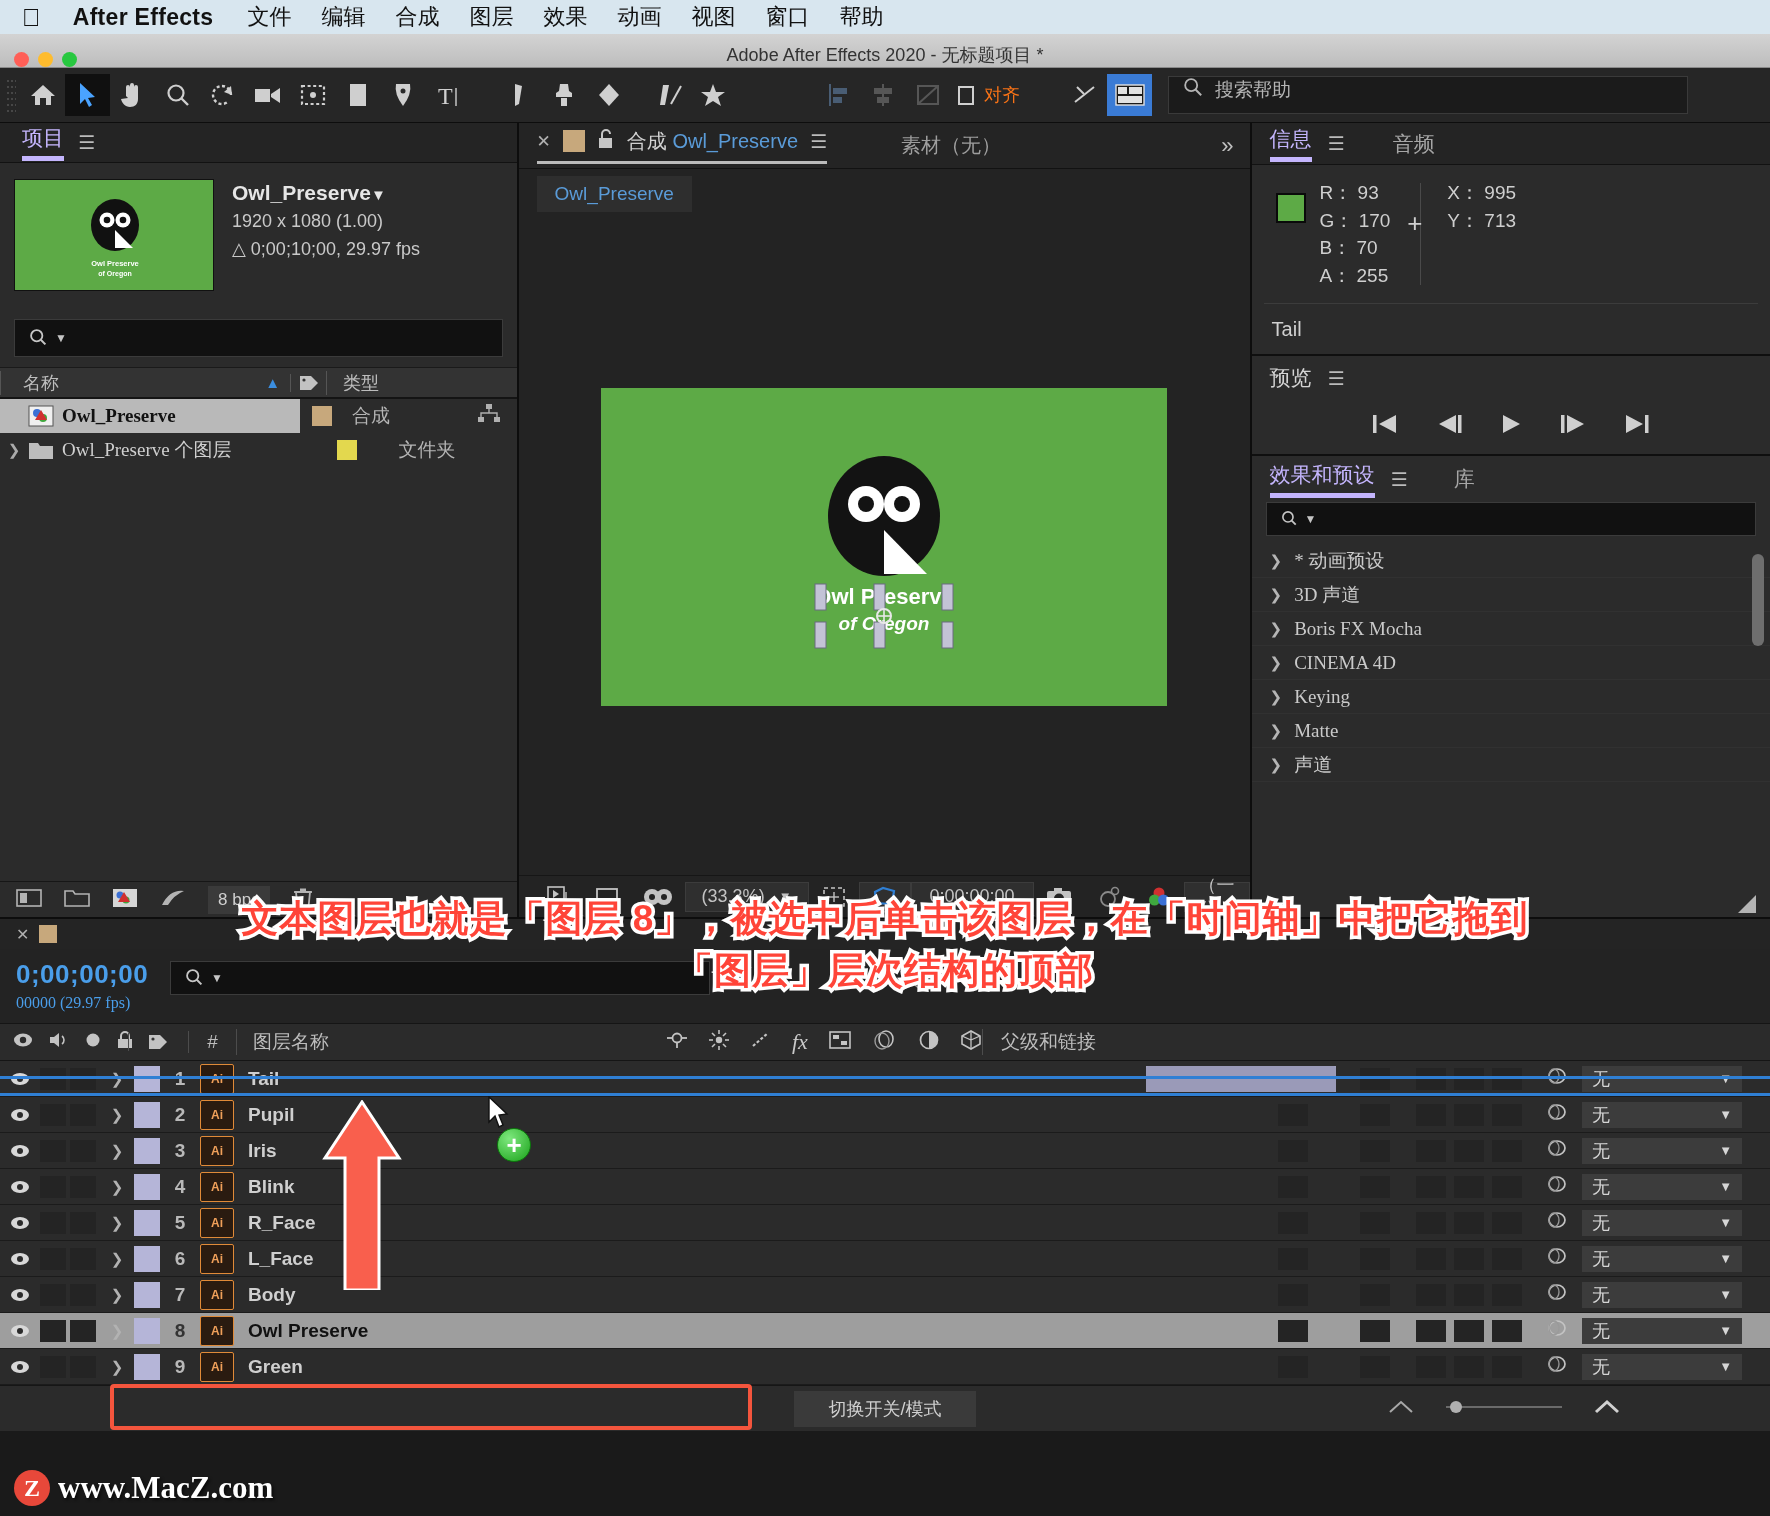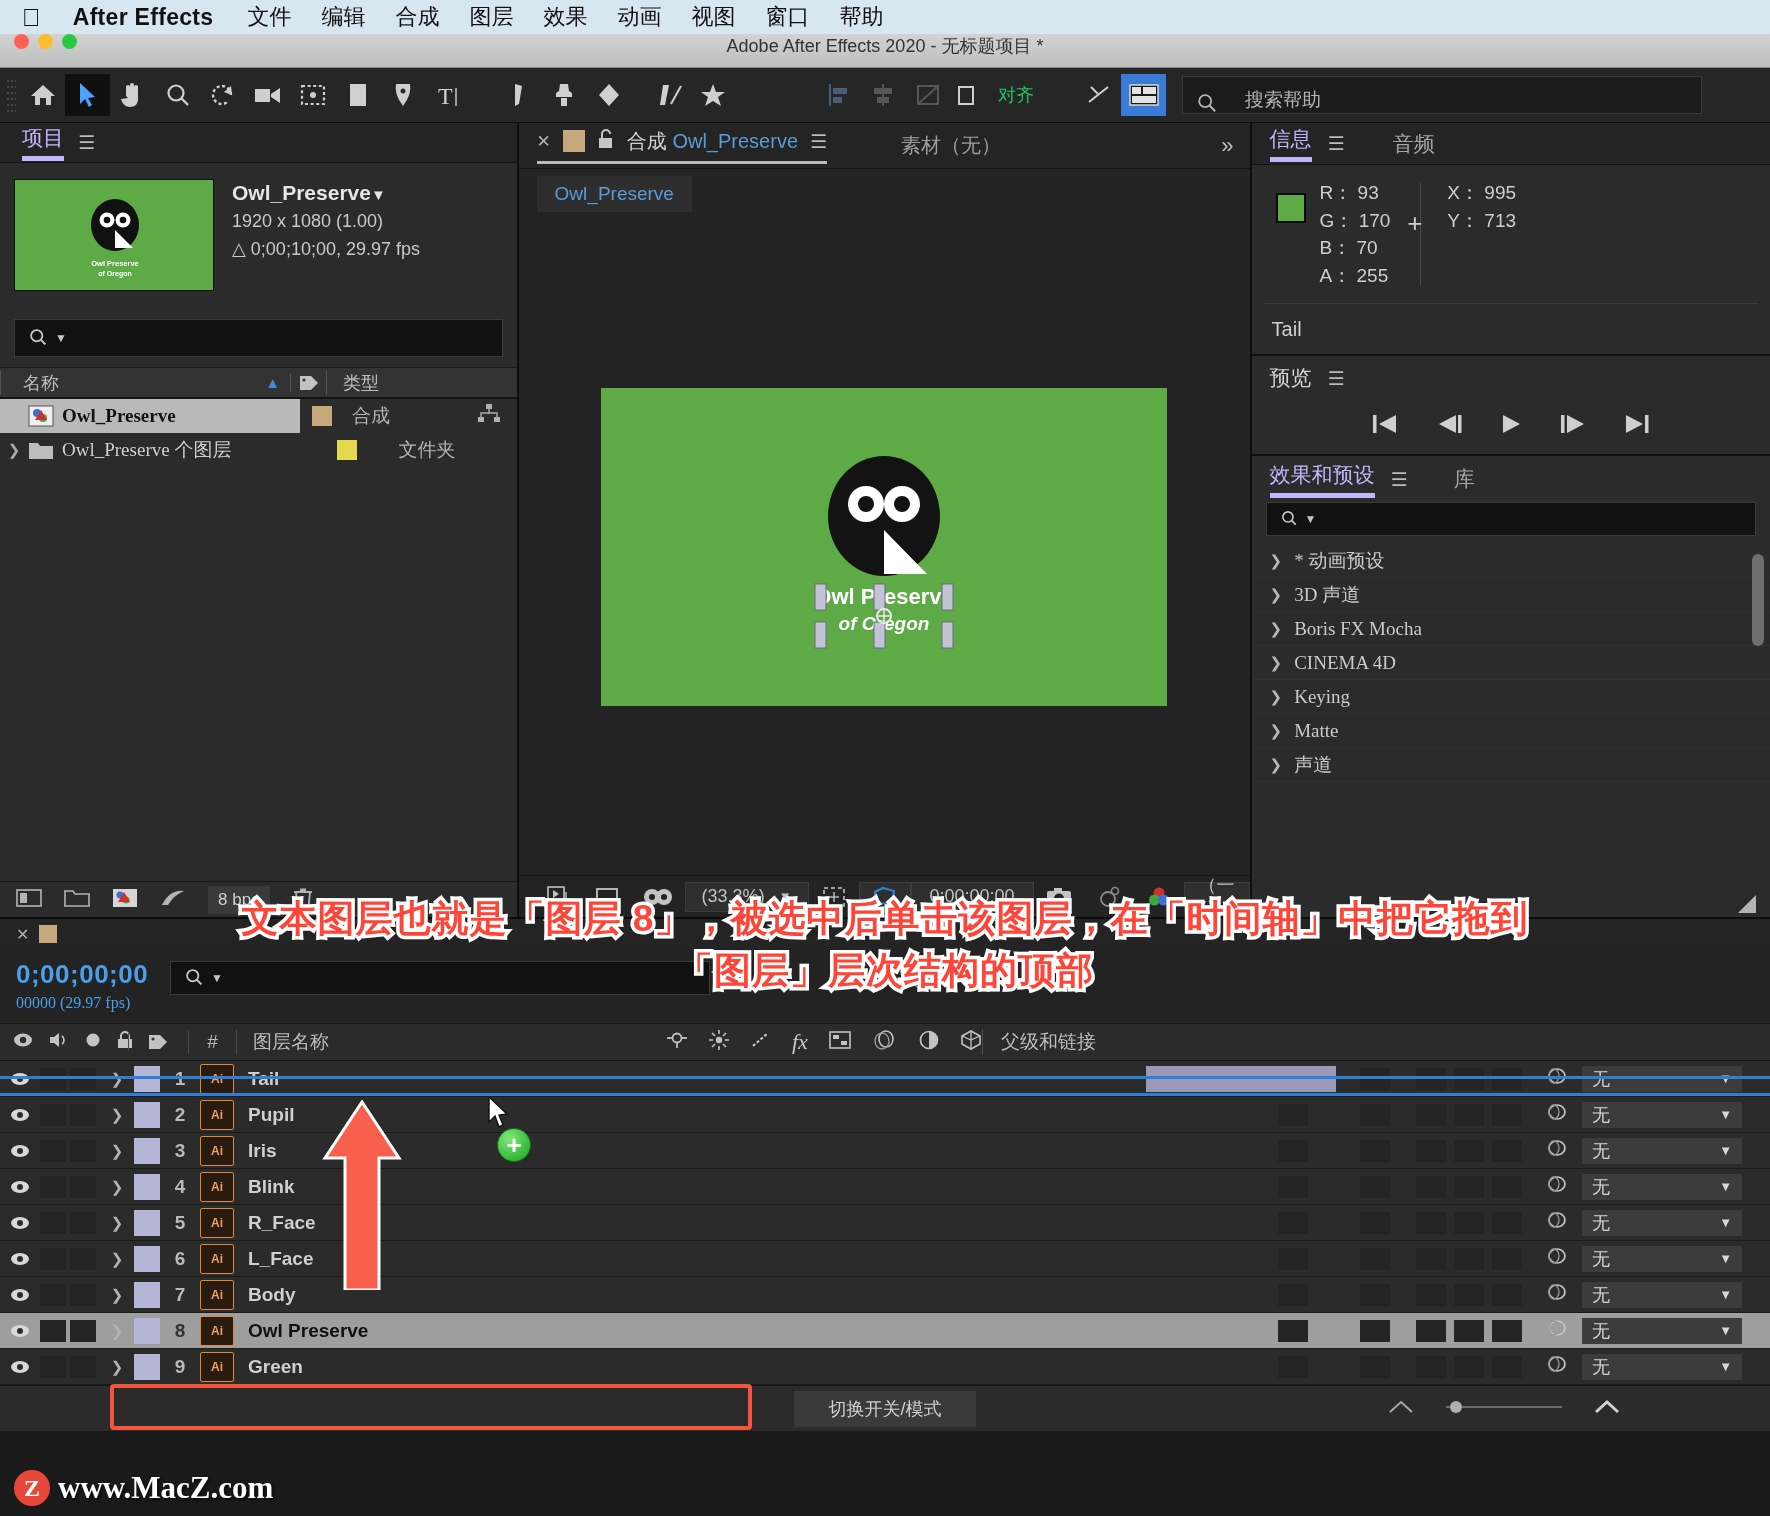--- a/index.html
+++ b/index.html
@@ -13,21 +13,21 @@
   .macbar{
     height:34px; background:#d8e6ef; display:flex; align-items:center;
     padding-left:22px; gap:0; color:#111; position:relative;
   }
   .macbar .apple{ font-size:25px; line-height:1; margin-right:32px; color:#111;}
   .macbar .appname{ font-weight:bold; font-size:23px; margin-right:34px; letter-spacing:.3px;}
   .macbar .mi{ font-size:22px; margin-right:30px; }
   
   .titlebar{
     height:34px; background:linear-gradient(#d3d3d3,#bdbdbd);
-    display:flex; align-items:flex-start; position:relative; border-bottom:1px solid #8a8a8a;
+    display:flex; align-items:flex-end; position:relative; border-bottom:1px solid #8a8a8a;
   }
   .traffic{ display:flex; gap:9px; margin-left:14px;}
   .dot{ width:15px;height:15px;border-radius:50%; display:block;}
   .dot.r{background:#ff5f57;} .dot.y{background:#febc2e;} .dot.g{background:#28c840;}
   .titletext{
     position:absolute; left:0; right:0; text-align:center;
     font-size:18px; color:#333;
   }
   
   .toolbar{
@@ -37,26 +37,26 @@
   .grip{ width:10px;height:34px; margin-right:4px;
      background-image:radial-gradient(#555 1px, transparent 1px);
      background-size:4px 6px; opacity:.7;}
   .tool{
     width:45px;height:42px; display:flex;align-items:center;justify-content:center;
     color:#cfcfcf; font-size:22px; position:relative;
   }
   .tool.sel{ background:#101010; }
   .tool svg{ display:block; }
   .tsep{ width:26px; }
-  .alignbox{ display:flex;align-items:center;gap:22px;margin-left:6px;font-size:18px;color:#22c55e;}
+  .alignbox{ display:flex;align-items:center;gap:8px;margin-left:6px;font-size:18px;color:#f97316;}
   .tool.dim{ opacity:.42; }
   .tool.blue{ background:#3a7bd5; }
   .searchhelp{
     margin-left:16px; width:520px;height:38px;background:#1b1b1b;
-    border:1px solid #3a3a3a; display:flex;align-items:flex-end;gap:28px;
+    border:1px solid #3a3a3a; display:flex;align-items:flex-start;gap:12px;
     padding-left:14px; font-size:19px; color:#b4b4b4;
   }
   
   .workspace{ display:flex; height:794px; background:#1a1a1a;}
   
   .projpanel{ width:568px; border-right:2px solid #0d0d0d; display:flex;flex-direction:column;
       background:#2b2b2b;}
   .paneltabs{ height:40px; display:flex;align-items:center; gap:14px; padding-left:22px;
       background:#242424; border-bottom:1px solid #121212;}
   .tabname{ font-size:21px; color:#d4d4d4;}

